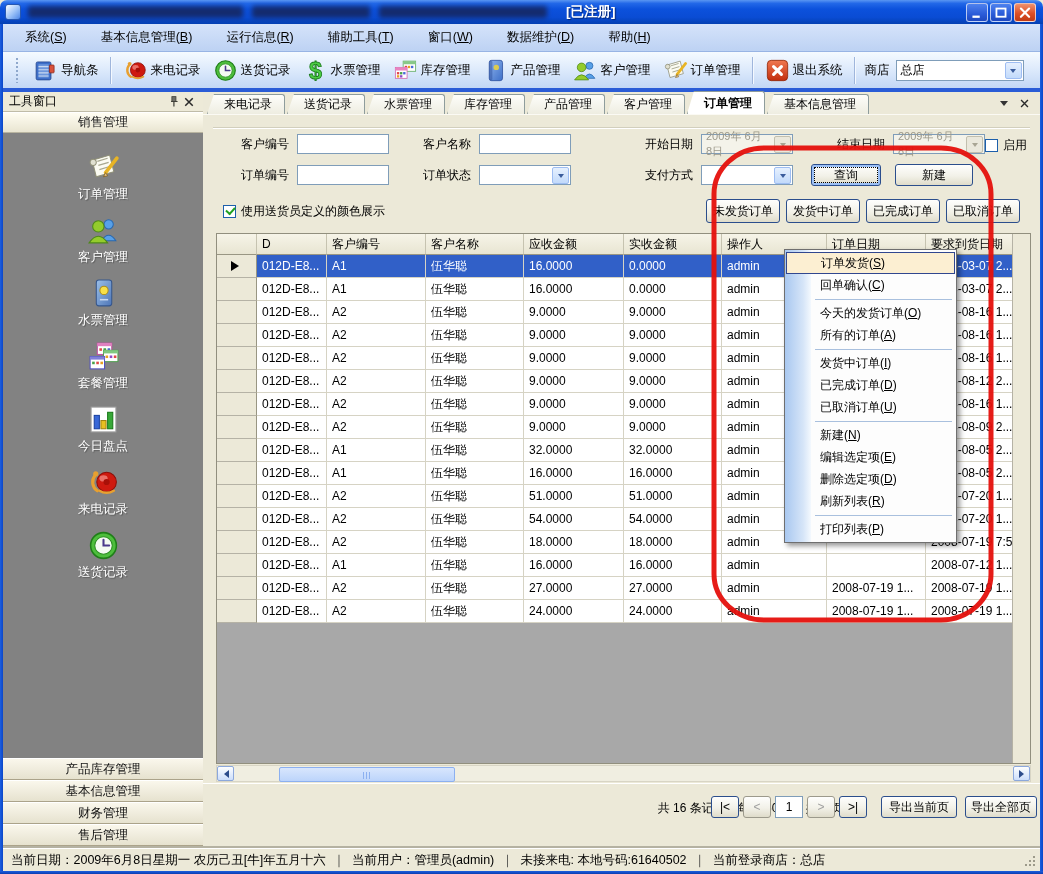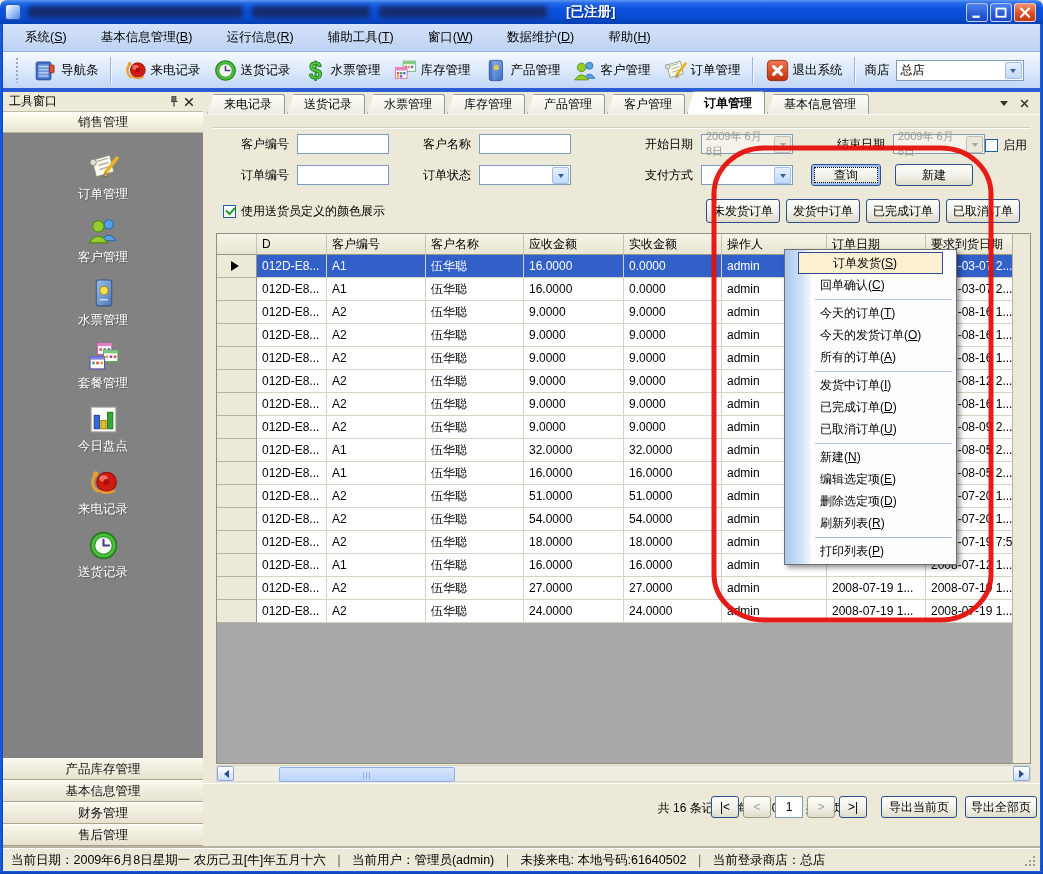--- a/index.html
+++ b/index.html
@@ -115,21 +115,21 @@
     box-shadow:0 -2px 0 #B5B2A2;display:flex;align-items:center;padding:0 8px;font-size:12.5px;color:#000;white-space:nowrap;overflow:hidden;}
   .statusbar .div{margin:0 7px;color:#333;}
   .grip{position:absolute;right:5px;bottom:5px;width:2px;height:2px;background:#9C9A8A;
     box-shadow:0 -4px #9C9A8A,0 -8px #9C9A8A,-4px 0 #9C9A8A,-8px 0 #9C9A8A,-4px -4px #9C9A8A;}
   
   .ctxmenu{position:absolute;left:784px;top:249px;width:173px;background:#FDFDFD;border:1px solid #6F6F6F;
     box-shadow:3px 3px 5px rgba(0,0,0,.4);z-index:50;padding:2px 0;}
   .ctxmenu::before{content:"";position:absolute;left:0;top:0;bottom:0;width:26px;
     background:linear-gradient(90deg,#A9C8F0,#D6E5F8 70%,#F4F9FE);}
   .cm-item{position:relative;height:22px;line-height:22px;font-size:12px;padding-left:35px;color:#000;cursor:default;}
-  .cm-item.hl{margin:0 13px;border:1px solid #31478F;background:#FCEFD2;height:22px;line-height:20px;padding-left:34px;}
+  .cm-item.hl{margin:0 1px;border:1px solid #31478F;background:#FCEFD2;height:22px;line-height:20px;padding-left:34px;}
   .cm-sep{position:relative;height:6px;}
   .cm-sep::after{content:"";position:absolute;left:30px;right:4px;top:3px;border-top:1px solid #A9C0DE;}
   
   .annotation{position:absolute;inset:0;z-index:60;pointer-events:none;}
   u{text-underline-offset:1px;}
 </style>
 </head>
 <body>
 
 <svg width="0" height="0" style="position:absolute" aria-hidden="true">
@@ -725,21 +725,20 @@
       <span>未接来电: 本地号码:61640502</span>
       <span class="div">｜</span>
       <span>当前登录商店：总店</span>
       <div class="grip"></div>
   </div>
 
   <div class="ctxmenu" id="ctxmenu">
       <div class="cm-item hl">订单发货(<u>S</u>)</div>
       <div class="cm-item">回单确认(<u>C</u>)</div>
       <div class="cm-sep"></div>
-      <div class="cm-item">今天的订单(<u>T</u>)</div>
       <div class="cm-item">今天的发货订单(<u>O</u>)</div>
       <div class="cm-item">所有的订单(<u>A</u>)</div>
       <div class="cm-sep"></div>
       <div class="cm-item">发货中订单(<u>I</u>)</div>
       <div class="cm-item">已完成订单(<u>D</u>)</div>
       <div class="cm-item">已取消订单(<u>U</u>)</div>
       <div class="cm-sep"></div>
       <div class="cm-item">新建(<u>N</u>)</div>
       <div class="cm-item">编辑选定项(<u>E</u>)</div>
       <div class="cm-item">删除选定项(<u>D</u>)</div>

